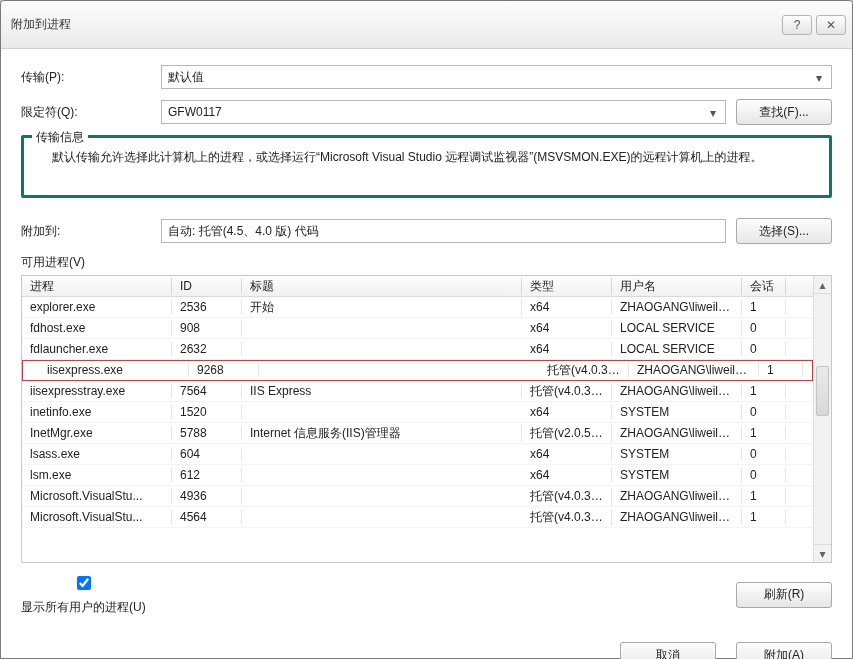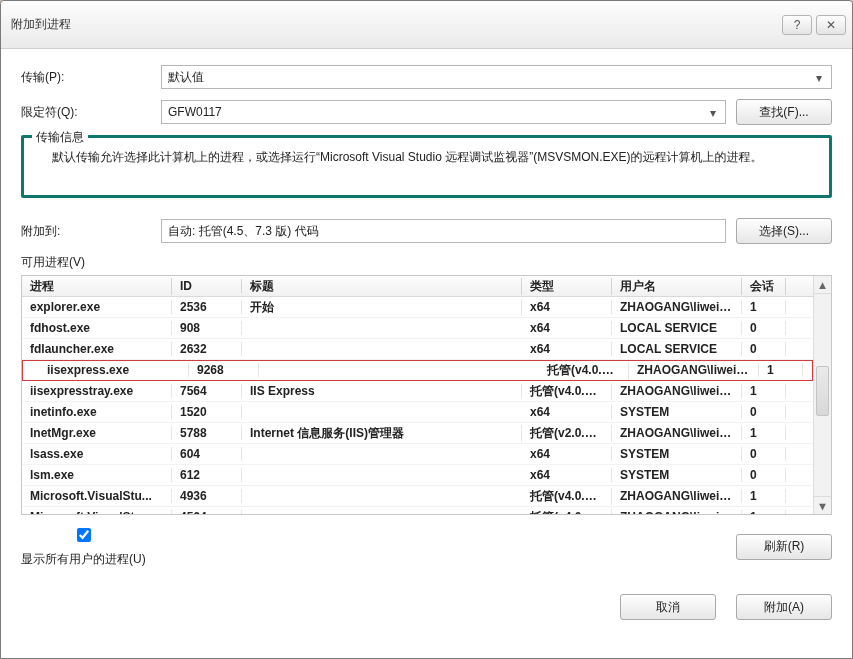--- a/index.html
+++ b/index.html
@@ -31,21 +31,21 @@
     height:26px; min-width:96px; margin-left:10px; border:1px solid #a9a9a9;
     background:linear-gradient(#fefefe,#e6e6e6); border-radius:3px;
     display:inline-flex; align-items:center; justify-content:center;
     font-size:12px; color:#222; padding:0 12px;
   }
   .group {
     border:3px solid #0f766e; border-radius:2px; padding:10px 12px 12px 28px;
     margin-top:4px; margin-bottom:16px; position:relative;
   }
   .group>.gl { position:absolute; top:-9px; left:8px; background:#fff; padding:0 4px; font-size:12px; }
-  .table-wrap { border:1px solid #c8c8c8; height:240px; display:flex;font-weight:bold; }
+  .table-wrap { border:1px solid #c8c8c8; height:288px; display:flex; }
   .tbl { flex:1; overflow:hidden; }
   .thead, .trow { display:flex; align-items:center; height:21px; font-size:12px; }
   .thead { background:linear-gradient(#fdfdfd,#f1f1f1); border-bottom:1px solid #d9d9d9; }
   .th, .td { padding:0 8px; overflow:hidden; text-overflow:ellipsis; white-space:nowrap; border-right:1px solid #e6e6e6; }
   .thead .th { border-right:1px solid #d4d4d4; }
   .c0{width:150px} .c1{width:70px} .c2{width:280px} .c3{width:90px} .c4{width:130px} .c5{width:44px}
   .trow { border-bottom:1px solid #f3f3f3; }
   .trow.hl { outline:1px solid #d23b3b; outline-offset:-1px;padding-left:17px; }
   .vscroll { width:18px; background:#f2f2f2; border-left:1px solid #dcdcdc; position:relative; }
   .vscroll .btnv { height:18px; border-bottom:1px solid #dcdcdc; display:flex;align-items:center;justify-content:center;color:#666; }
@@ -86,21 +86,21 @@
 
     <div class="group">
       <span class="gl">传输信息</span>
       <div style="line-height:1.6">默认传输允许选择此计算机上的进程，或选择运行“Microsoft Visual Studio 远程调试监视器”(MSVSMON.EXE)的远程计算机上的进程。</div>
       <div style="height:16px"></div>
     </div>
 
     <div class="row" style="margin-top:20px">
       <label class="lbl">附加到:</label>
       <div class="tbox">
-        <span>自动: 托管(4.5、7.3 版) 代码</span>
+        <span>自动: 托管(4.5、4.0 版) 代码</span>
       </div>
       <div class="btn">选择(S)...</div>
     </div>
 
     <div style="margin-top:10px">可用进程(V)</div>
 
     <div class="table-wrap" style="margin-top:4px">
       <div class="tbl">
         <div class="thead">
           <div class="th c0">进程</div>

